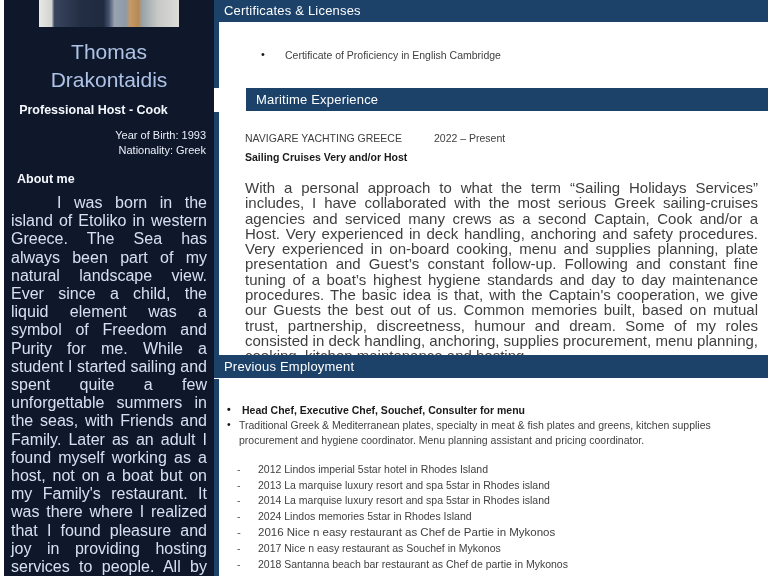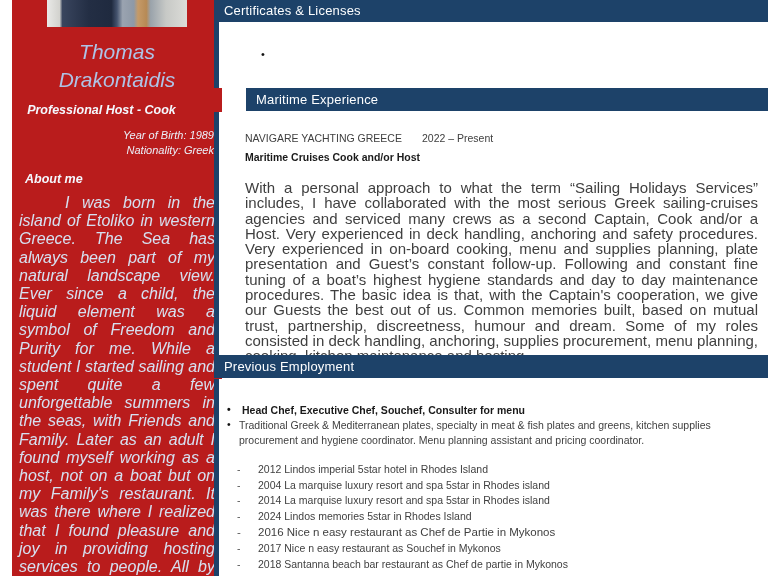--- a/index.html
+++ b/index.html
@@ -1,20 +1,20 @@
 <!DOCTYPE html>
 <html><head>
 <meta charset="utf-8">
 <style>
   html,body{margin:0;padding:0;background:#ffffff;width:768px;height:576px;overflow:hidden;
             font-family:"Liberation Sans","DejaVu Sans",sans-serif;}
   .page{position:relative;width:768px;height:576px;overflow:hidden;background:#ffffff;}
 
   
-  .sidebar{position:absolute;left:12px;top:0;width:210px;height:576px;background:#b91c1c;color:#fff;font-style:italic;}
+  .sidebar{position:absolute;left:4px;top:0;width:210px;height:576px;background:#0f172a;color:#fff;}
   .photo{position:absolute;left:35px;top:0;width:140px;height:27px;
          background:linear-gradient(90deg,#e9e9e7 0%,#d2d2ce 9%,#39455e 11%,#232e44 30%,#1f2a3f 46%,#44536e 50%,
          #9aa3b0 54%,#8e99a7 62%,#c59a68 65%,#b78a55 71%,#9aa3ab 74%,#c7c9c6 85%,#dcdcd8 100%);}
   .name{position:absolute;left:0;top:38px;width:210px;text-align:center;color:#AEC3E6;
         font-size:21px;line-height:28px;}
   .role{position:absolute;left:0;top:103px;width:179px;text-align:center;color:#F4F8FE;
         font-weight:bold;font-size:12.5px;}
   .facts{position:absolute;left:0;top:128px;width:202px;text-align:right;color:#EAF0F9;
          font-size:11px;line-height:14.5px;}
   .about-heading{position:absolute;left:7px;top:172px;color:#F4F8FE;font-weight:bold;font-size:12.5px;margin-left:6px;}
@@ -30,21 +30,21 @@
   .bar3{top:347px;}
   .box{position:absolute;left:0;right:0;background:#ffffff;border-left:5px solid #1D4269;box-sizing:border-box;overflow:hidden;}
   .box1{top:14px;height:66px;}
   .box2{top:104px;height:243px;padding:0 18px 0 26px;}
   .box3{top:371px;height:205px;padding:0 52px 0 8px;}
 
   .cert-item{margin-top:27px;font-size:10.5px;color:#3F3F3F;position:relative;padding-left:66px;}
   .cert-bullet{position:absolute;left:42px;top:-1px;color:#111;font-size:11px;}
 
   .employer-line{margin-top:20px;font-size:10.5px;color:#404040;}
-  .period{margin-left:20px;}
+  .period{margin-left:32px;}
   .position-line{margin-top:7px;font-size:10.5px;font-weight:bold;color:#1a1a1a;}
   .description{margin-top:17px;font-size:15px;line-height:15.3px;color:#3F3F3F;text-align:justify;}
 
   .roles{margin-top:24px;font-size:10.5px;color:#3F3F3F;line-height:15px;}
   .role-item{position:relative;padding-left:12px;}
   .role-item .rb{position:absolute;left:0;top:-1px;color:#111;}
   .role-bold{font-weight:bold;color:#1a1a1a;padding-left:15px;}
   .jobs{margin-top:14px;}
   .job-row{position:relative;padding-left:31px;font-size:10.5px;line-height:15.5px;color:#3F3F3F;}
   .job-row .dash{position:absolute;left:10px;top:0;color:#555;}
@@ -56,60 +56,60 @@
 <div class="page">
 
   <div class="sidebar">
     <div class="photo"></div>
     <div class="name">
       <div>Thomas</div>
       <div>Drakontaidis</div>
     </div>
     <div class="role">Professional Host - Cook</div>
     <div class="facts">
-      <div>Year of Birth: 1989</div>
+      <div>Year of Birth: 1993</div>
       <div>Nationality: Greek</div>
     </div>
     <div class="about-heading">About me</div>
     <div class="about-text">I was born in the island of Etoliko in western Greece. The Sea has always been part of my natural landscape view. Ever since a child, the liquid element was a symbol of Freedom and Purity for me. While a student I started sailing and spent quite a few unforgettable summers in the seas, with Friends and Family. Later as an adult I found myself working as a host, not on a boat but on my Family's restaurant. It was there where I realized that I found pleasure and joy in providing hosting services to people. All by luck, I someday combined those two areas of my life and I started working on sailing boats. A unique, in its characteristics, profession, a never ending challenge, while surrounded by the beauty of the</div>
   </div>
 
   <div class="content">
 
     <div class="bar bar1">Certificates &amp; Licenses</div>
     <div class="box box1">
       <div>
-          <div class="cert-item"><span class="cert-bullet">•</span></div>
+          <div class="cert-item"><span class="cert-bullet">•</span><span>Certificate of Proficiency in English Cambridge</span></div>
         </div>
     </div>
 
     <div class="bar bar2">Maritime Experience</div>
     <div class="box box2">
       <div class="employer-line">
         <span>NAVIGARE YACHTING GREECE</span><span class="period">2022 – Present</span>
       </div>
-      <div class="position-line">Maritime Cruises Cook and/or Host</div>
+      <div class="position-line">Sailing Cruises Very and/or Host</div>
       <div class="description">With a personal approach to what the term “Sailing Holidays Services” includes, I have collaborated with the most serious Greek sailing-cruises agencies and serviced many crews as a second Captain, Cook and/or a Host. Very experienced in deck handling, anchoring and safety procedures. Very experienced in on-board cooking, menu and supplies planning, plate presentation and Guest’s constant follow-up. Following and constant fine tuning of a boat’s highest hygiene standards and day to day maintenance procedures. The basic idea is that, with the Captain's cooperation, we give our Guests the best out of us. Common memories built, based on mutual trust, partnership, discreetness, humour and dream. Some of my roles consisted in deck handling, anchoring, supplies procurement, menu planning, cooking, kitchen maintenance and hosting.</div>
     </div>
 
     <div class="bar bar3">Previous Employment</div>
     <div class="box box3">
       <div class="roles">
         <div class="role-item role-bold">
           <span class="rb">•</span>
           <span>Head Chef, Executive Chef, Souchef, Consulter for menu</span>
         </div>
         <div class="role-item">
           <span class="rb">•</span>
           <span>Traditional Greek &amp; Mediterranean plates, specialty in meat &amp; fish plates and greens, kitchen supplies procurement and hygiene coordinator. Menu planning assistant and pricing coordinator.</span>
         </div>
       </div>
       <div class="jobs">
           <div class="job-row"><span class="dash">-</span><span class="job-text">2012 Lindos imperial 5star hotel in Rhodes Island</span></div>
-          <div class="job-row"><span class="dash">-</span><span class="job-text">2004 La marquise luxury resort and spa 5star in Rhodes island</span></div>
+          <div class="job-row"><span class="dash">-</span><span class="job-text">2013 La marquise luxury resort and spa 5star in Rhodes island</span></div>
           <div class="job-row"><span class="dash">-</span><span class="job-text">2014 La marquise luxury resort and spa 5star in Rhodes island</span></div>
           <div class="job-row"><span class="dash">-</span><span class="job-text">2024 Lindos memories 5star in Rhodes Island</span></div>
           <div class="job-row job-large"><span class="dash">-</span><span class="job-text">2016 Nice n easy restaurant as Chef de Partie in Mykonos</span></div>
           <div class="job-row"><span class="dash">-</span><span class="job-text">2017 Nice n easy restaurant as Souchef in Mykonos</span></div>
           <div class="job-row"><span class="dash">-</span><span class="job-text">2018 Santanna beach bar restaurant as Chef de partie in Mykonos</span></div>
           <div class="job-row"><span class="dash">-</span></div>
         </div>
     </div>
 
   </div>

